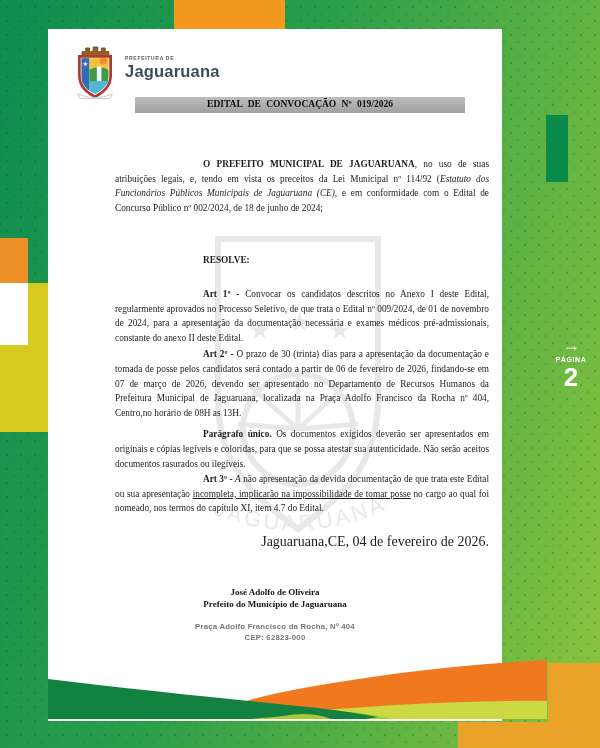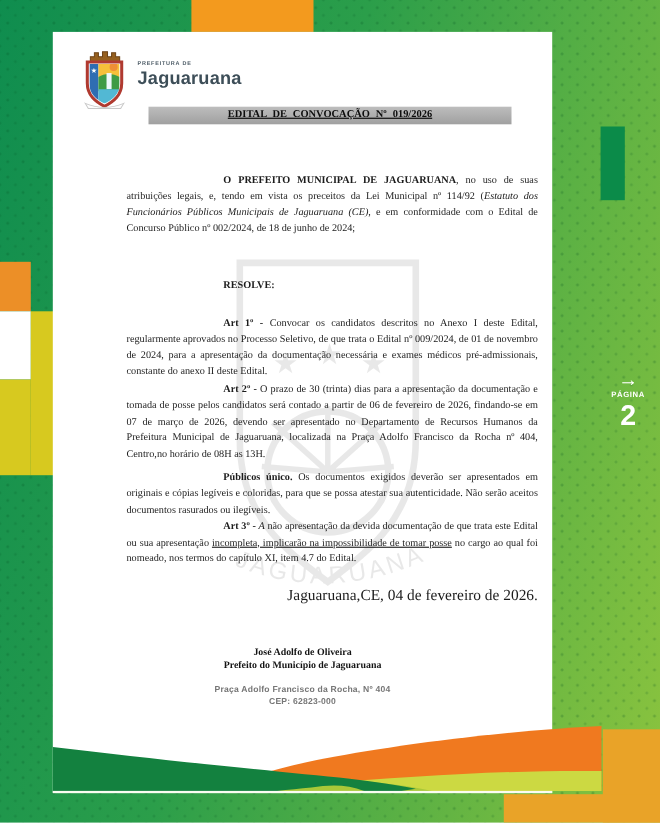--- a/index.html
+++ b/index.html
@@ -42,21 +42,21 @@
 
   
   .page-header{position:absolute;left:24px;top:13px;display:flex;align-items:flex-start;}
   .org{margin-left:7px;margin-top:13px;color:#3d4e58;}
   .org-small{font-size:5px;font-weight:bold;letter-spacing:.7px;color:#4c5b66;}
   .org-name{font-size:16.5px;font-weight:bold;margin-top:1px;letter-spacing:.2px;}
 
   
   .title-bar{
     position:absolute;left:87px;top:68px;width:330px;padding:2px 0 3px 0;
-    background:linear-gradient(180deg,#bdbdbd,#a0a0a0);text-align:center;text-decoration:underline;
+    background:linear-gradient(180deg,#bdbdbd,#a0a0a0);text-align:center;
   }
   .title-line{
     font-family:"Liberation Serif",serif;font-weight:bold;font-size:9.5px;
     line-height:11px;color:#0d0d0d;
   }
   .title-line.sp{word-spacing:3px;}
 
   
   .watermark{position:absolute;left:145px;top:190px;width:210px;height:340px;opacity:.13;z-index:0;pointer-events:none;}
 
@@ -153,21 +153,21 @@
       <text font-size="22" fill="#555" letter-spacing="3">
         <textPath href="#arc">JAGUARUANA 1890</textPath>
       </text>
     </svg>
 
     <div class="doc-body">
         <p class="para para--preamble"><span class="b">O PREFEITO MUNICIPAL DE JAGUARUANA</span><span>, no uso de suas atribuições legais, e, tendo em vista os preceitos da Lei Municipal nº 114/92 (</span><span class="i">Estatuto dos Funcionários Públicos Municipais de Jaguaruana (CE)</span><span>, e em conformidade com o Edital de Concurso Público nº 002/2024, de 18 de junho de 2024;</span></p>
         <p class="para para--resolve"><span class="b">RESOLVE:</span></p>
         <p class="para para--art1"><span class="b">Art 1º - </span><span>Convocar os candidatos descritos no Anexo I deste Edital, regularmente aprovados no Processo Seletivo, de que trata o Edital nº 009/2024, de 01 de novembro de 2024, para a apresentação da documentação necessária e exames médicos pré-admissionais, constante do anexo II deste Edital.</span></p>
         <p class="para para--art2"><span class="b">Art 2º - </span><span>O prazo de 30 (trinta) dias para a apresentação da documentação e tomada de posse pelos candidatos será contado a partir de 06 de fevereiro de 2026, findando-se em 07 de março de 2026, devendo ser apresentado no Departamento de Recursos Humanos da Prefeitura Municipal de Jaguaruana, localizada na Praça Adolfo Francisco da Rocha nº 404, Centro,no horário de 08H as 13H.</span></p>
-        <p class="para para--paragrafo"><span class="b">Públicos único. </span><span>Os documentos exigidos deverão ser apresentados em originais e cópias legíveis e coloridas, para que se possa atestar sua autenticidade. Não serão aceitos documentos rasurados ou ilegíveis.</span></p>
+        <p class="para para--paragrafo"><span class="b">Parágrafo único. </span><span>Os documentos exigidos deverão ser apresentados em originais e cópias legíveis e coloridas, para que se possa atestar sua autenticidade. Não serão aceitos documentos rasurados ou ilegíveis.</span></p>
         <p class="para para--art3"><span class="b">Art 3º - </span><span class="i">A</span><span> não apresentação da devida documentação de que trata este Edital ou sua apresentação </span><span class="u">incompleta, implicarão na impossibilidade de tomar posse</span><span> no cargo ao qual foi nomeado, nos termos do capítulo XI, item 4.7 do Edital.</span></p>
       </div>
 
     <div class="date-line">Jaguaruana,CE, 04 de fevereiro de 2026.</div>
 
     <div class="signature">
       <div>José Adolfo de Oliveira</div>
       <div>Prefeito do Município de Jaguaruana</div>
     </div>
 

